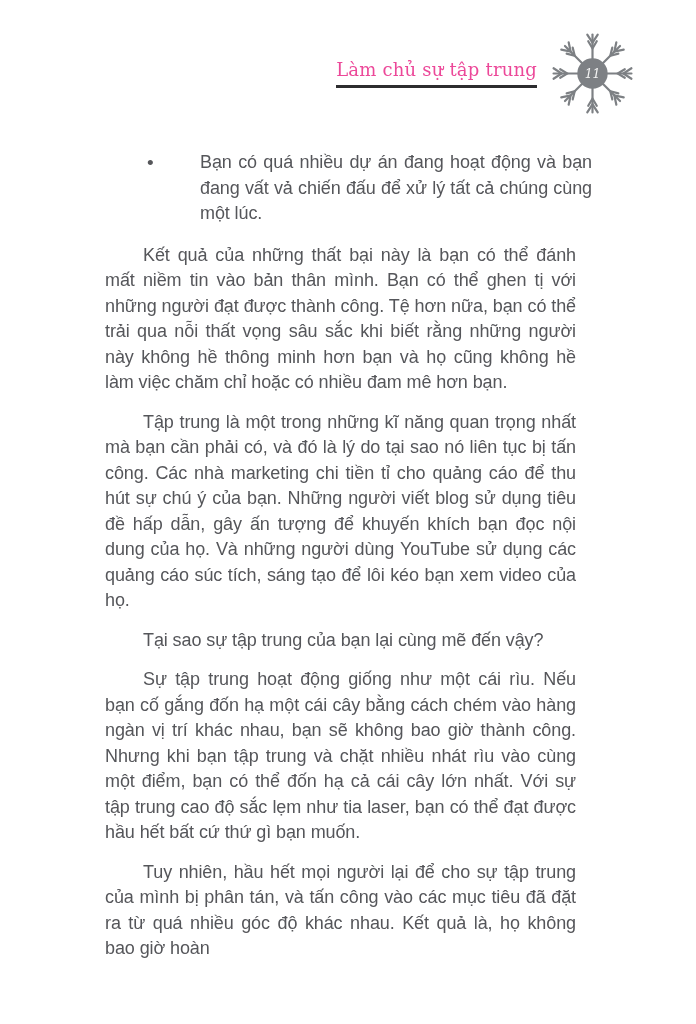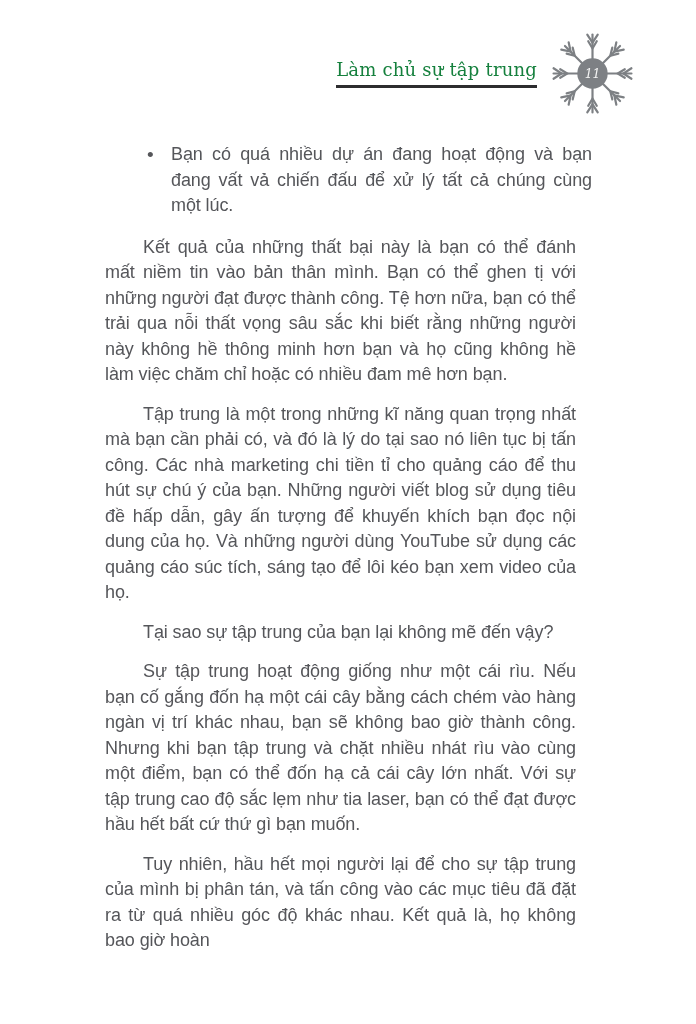--- a/index.html
+++ b/index.html
@@ -23,21 +23,21 @@
     top: 26px;
     right: 56px;
     display: flex;
     align-items: center;
   }
   .chapter-title {
     font-family: "DejaVu Serif", serif;
     font-size: 18px;
     font-weight: 400;
     letter-spacing: 0.2px;
-    color: #15803d;
+    color: #ec4899;
     padding-bottom: 5px;
     border-bottom: 3px solid #2d2d2f;
     margin-right: 8px;
     white-space: nowrap;
   }
   .target-arrows-icon {
     display: block;
     width: 95px;
     height: 95px;
     font-style: italic;
@@ -56,21 +56,22 @@
     width: 487px;
     font-size: 18px;
     line-height: 25.5px;
     letter-spacing: -0.1px;
     color: #55565a;
     text-align: justify;
   }
   .bullet-item {
     display: flex;
     padding-left: 42px;
-    margin: 8px 0 16px 0;
+    margin: 16px 0 16px 0;
+    gap: 29px;
   }
   .bullet-marker {
     flex: 0 0 24px;
     color: #55565a;
   }
   .bullet-marker::before {
     content: "\2022";
     font-size: 19px;
   }
   .bullet-text {
@@ -148,20 +149,20 @@
     <div class="bullet-item">
       <span class="bullet-marker"></span>
       <p class="bullet-text">Bạn có quá nhiều dự án đang hoạt động và bạn đang vất vả chiến đấu để xử lý tất cả chúng cùng một lúc.</p>
     </div>
 
     <p class="para">Kết quả của những thất bại này là bạn có thể đánh mất niềm tin vào bản thân mình. Bạn có thể ghen tị với những người đạt được thành công. Tệ hơn nữa, bạn có thể trải qua nỗi thất vọng sâu sắc khi biết rằng những người này không hề thông minh hơn bạn và họ cũng không hề làm việc chăm chỉ hoặc có nhiều đam mê hơn bạn.</p>
 
 
     <p class="para">Tập trung là một trong những kĩ năng quan trọng nhất mà bạn cần phải có, và đó là lý do tại sao nó liên tục bị tấn công. Các nhà marketing chi tiền tỉ cho quảng cáo để thu hút sự chú ý của bạn. Những người viết blog sử dụng tiêu đề hấp dẫn, gây ấn tượng để khuyến khích bạn đọc nội dung của họ. Và những người dùng YouTube sử dụng các quảng cáo súc tích, sáng tạo để lôi kéo bạn xem video của họ.</p>
 
-    <p class="para">Tại sao sự tập trung của bạn lại không mẽ đến vậy?</p>
+    <p class="para">Tại sao sự tập trung của bạn lại cùng mẽ đến vậy?</p>
 
     <p class="para">Sự tập trung hoạt động giống như một cái rìu. Nếu bạn cố gắng đốn hạ một cái cây bằng cách chém vào hàng ngàn vị trí khác nhau, bạn sẽ không bao giờ thành công. Nhưng khi bạn tập trung và chặt nhiều nhát rìu vào cùng một điểm, bạn có thể đốn hạ cả cái cây lớn nhất. Với sự tập trung cao độ sắc lẹm như tia laser, bạn có thể đạt được hầu hết bất cứ thứ gì bạn muốn.</p>
 
     <p class="para">Tuy nhiên, hầu hết mọi người lại để cho sự tập trung của mình bị phân tán, và tấn công vào các mục tiêu đã đặt ra từ quá nhiều góc độ khác nhau. Kết quả là, họ không bao giờ hoàn</p>
 
   </main>
 </div>
 
 </body></html>

